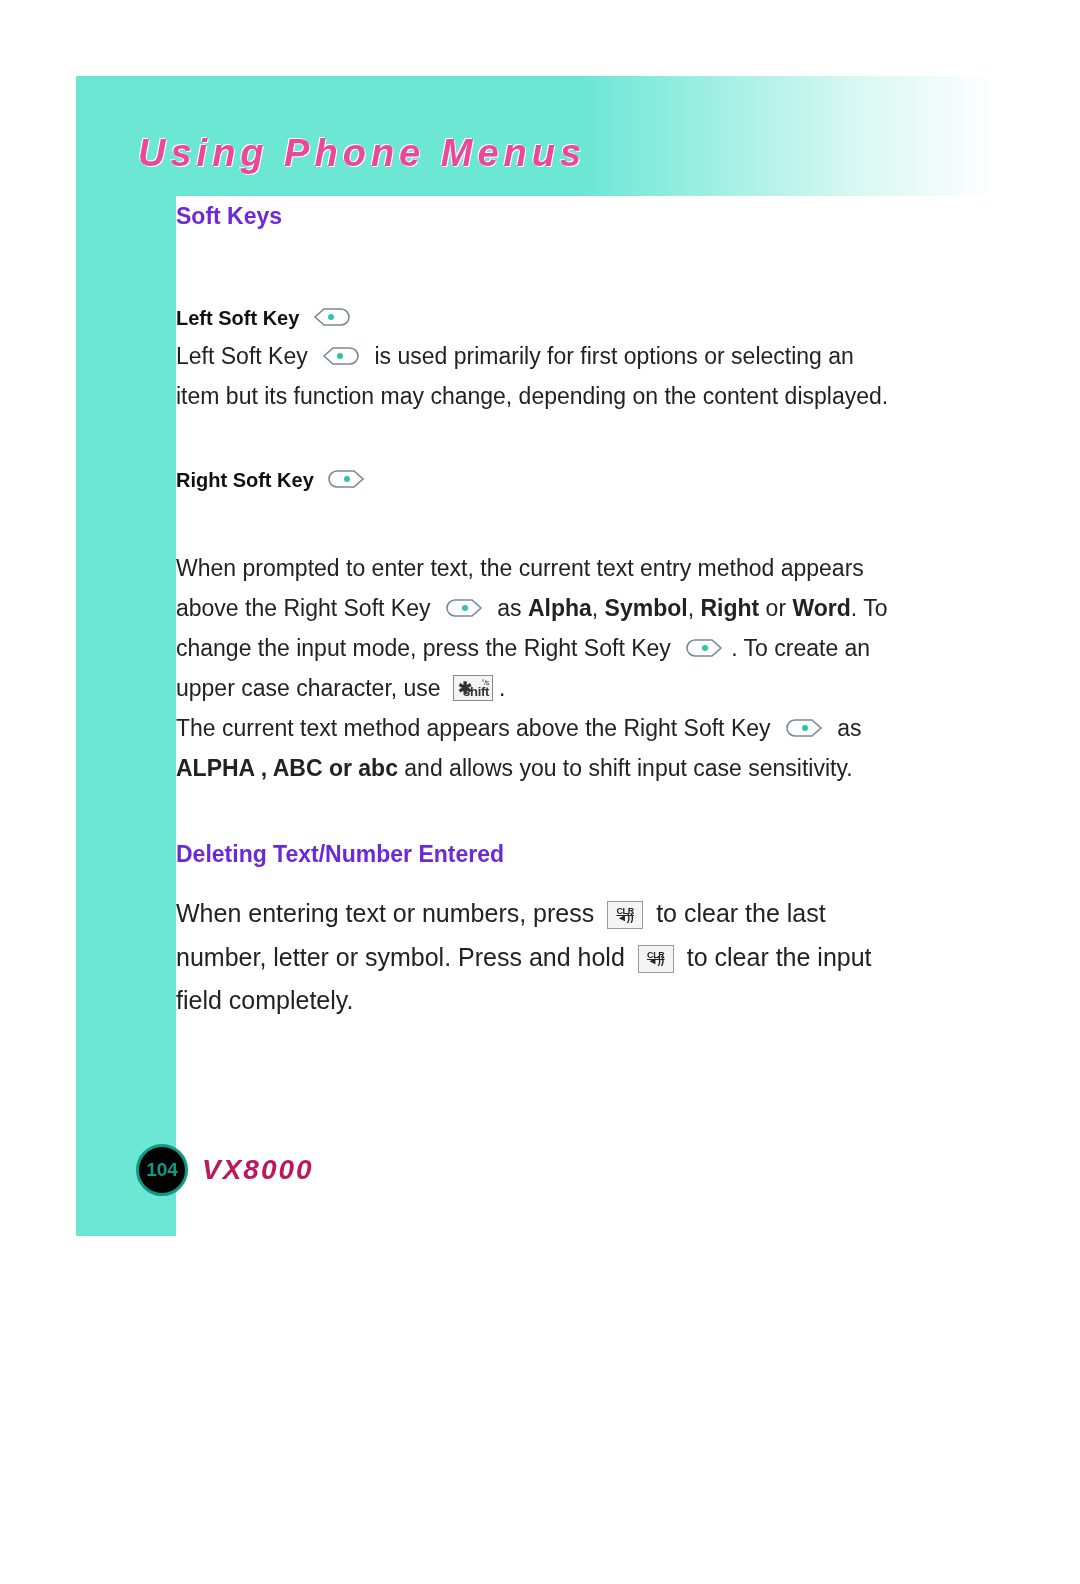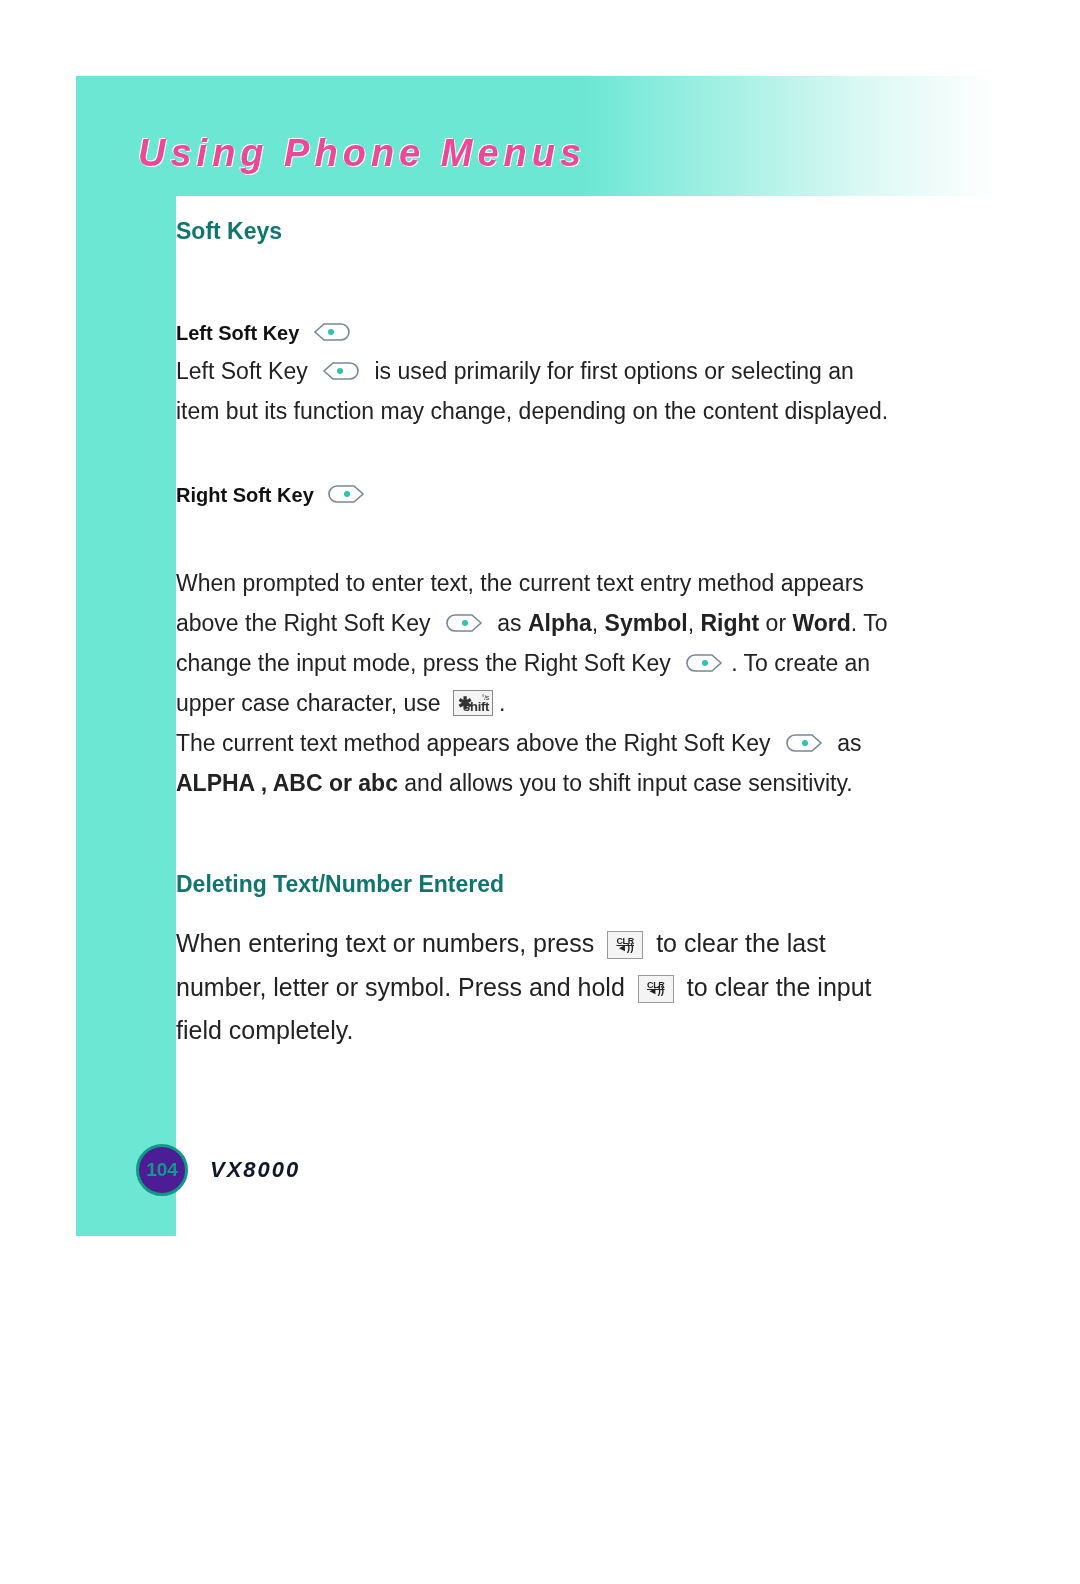--- a/index.html
+++ b/index.html
@@ -42,22 +42,22 @@
   .content {
     position: absolute;
     left: 176px;
     top: 200px;
     width: 720px;
     color: #1e1e1e;
   }
   .section-heading {
     font-weight: 900;
     font-size: 23px;
-    color: #0f766e;
-    margin-top: 18px;
+    color: #6d28d9;
+    margin-top: 3px;
     margin-bottom: 24px;
   }
   .sub-heading {
     font-weight: 900;
     font-size: 20px;
     color: #111;
     margin-top: 22px;
     margin-bottom: 6px;
   }
   .body-text {
@@ -119,30 +119,29 @@
     width: 52px;
     height: 52px;
     border: 3px solid #0f9a88;
     border-radius: 50%;
     display: flex;
     align-items: center;
     justify-content: center;
     font-weight: 900;
     font-size: 19px;
     color: #0f9a88;
-    background: #4c1d95;
+    background: #000000;
   }
   .model {
     font-style: italic;
     font-weight: 900;
     letter-spacing: 2px;
-    font-size: 22px;
-    color: #0f172a;
+    font-size: 28px;
+    color: #be185d;
     text-shadow: 0.5px 0.5px 0 #fff;
-    margin-left: 8px;
   }
 </style>
 </head>
 <body>
 
 <svg width="0" height="0" style="position:absolute">
   <defs>
     <symbol id="pill-left" viewBox="0 0 42 22">
       <path d="M13 3 H30 A8 8 0 0 1 38 11 A8 8 0 0 1 30 19 H13 L4 11 Z" fill="#ffffff" stroke="#789" stroke-width="1.6"></path>
       <circle cx="20" cy="11" r="3" fill="#2fc2ae"></circle>

